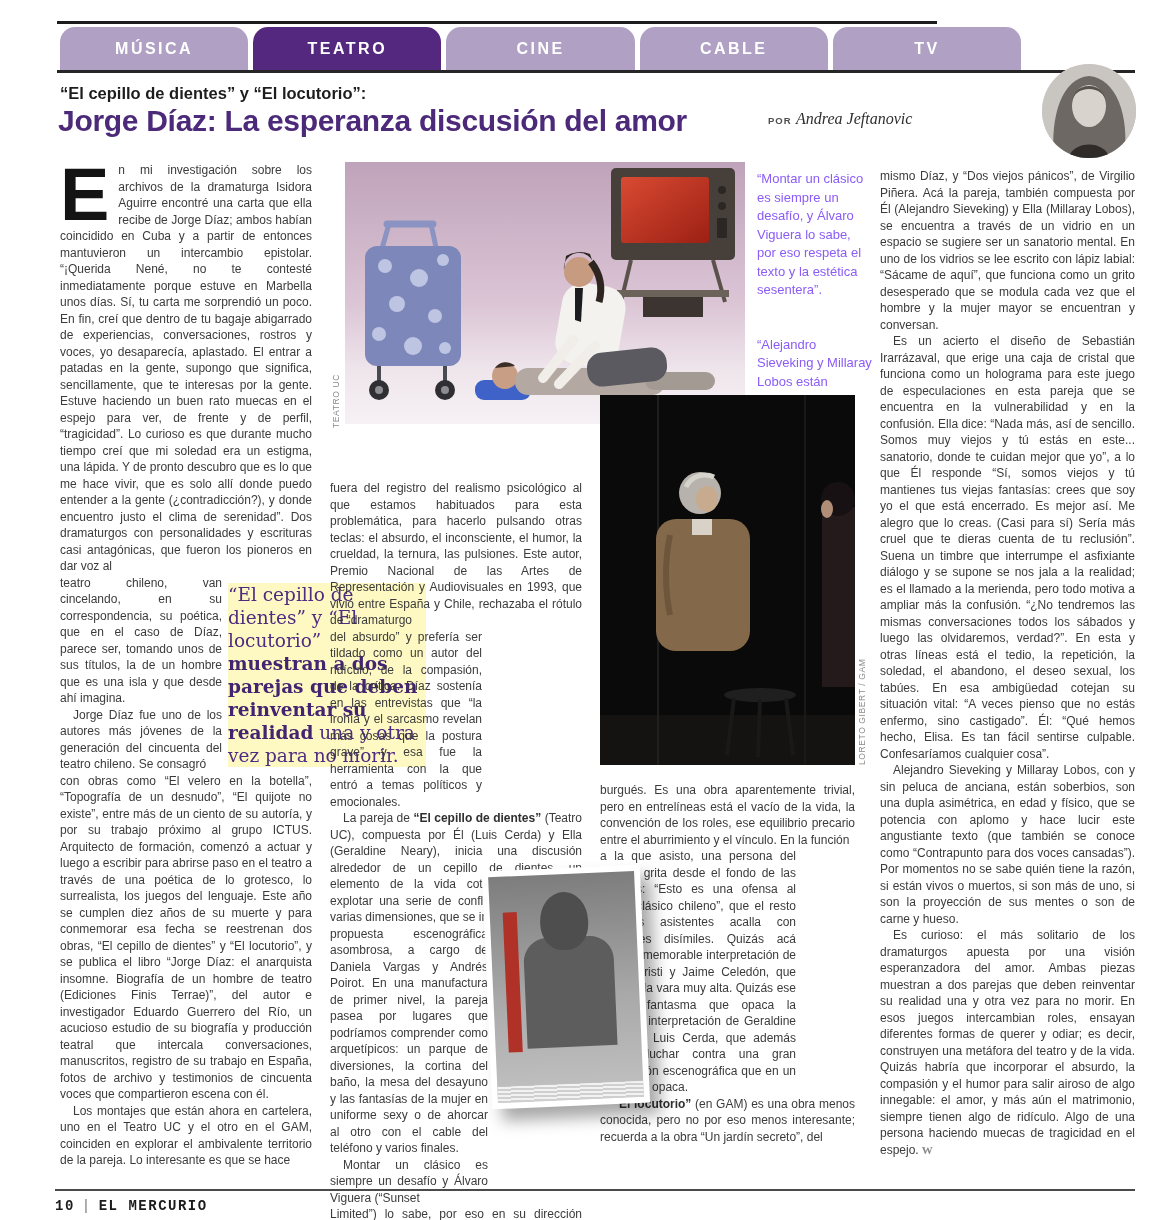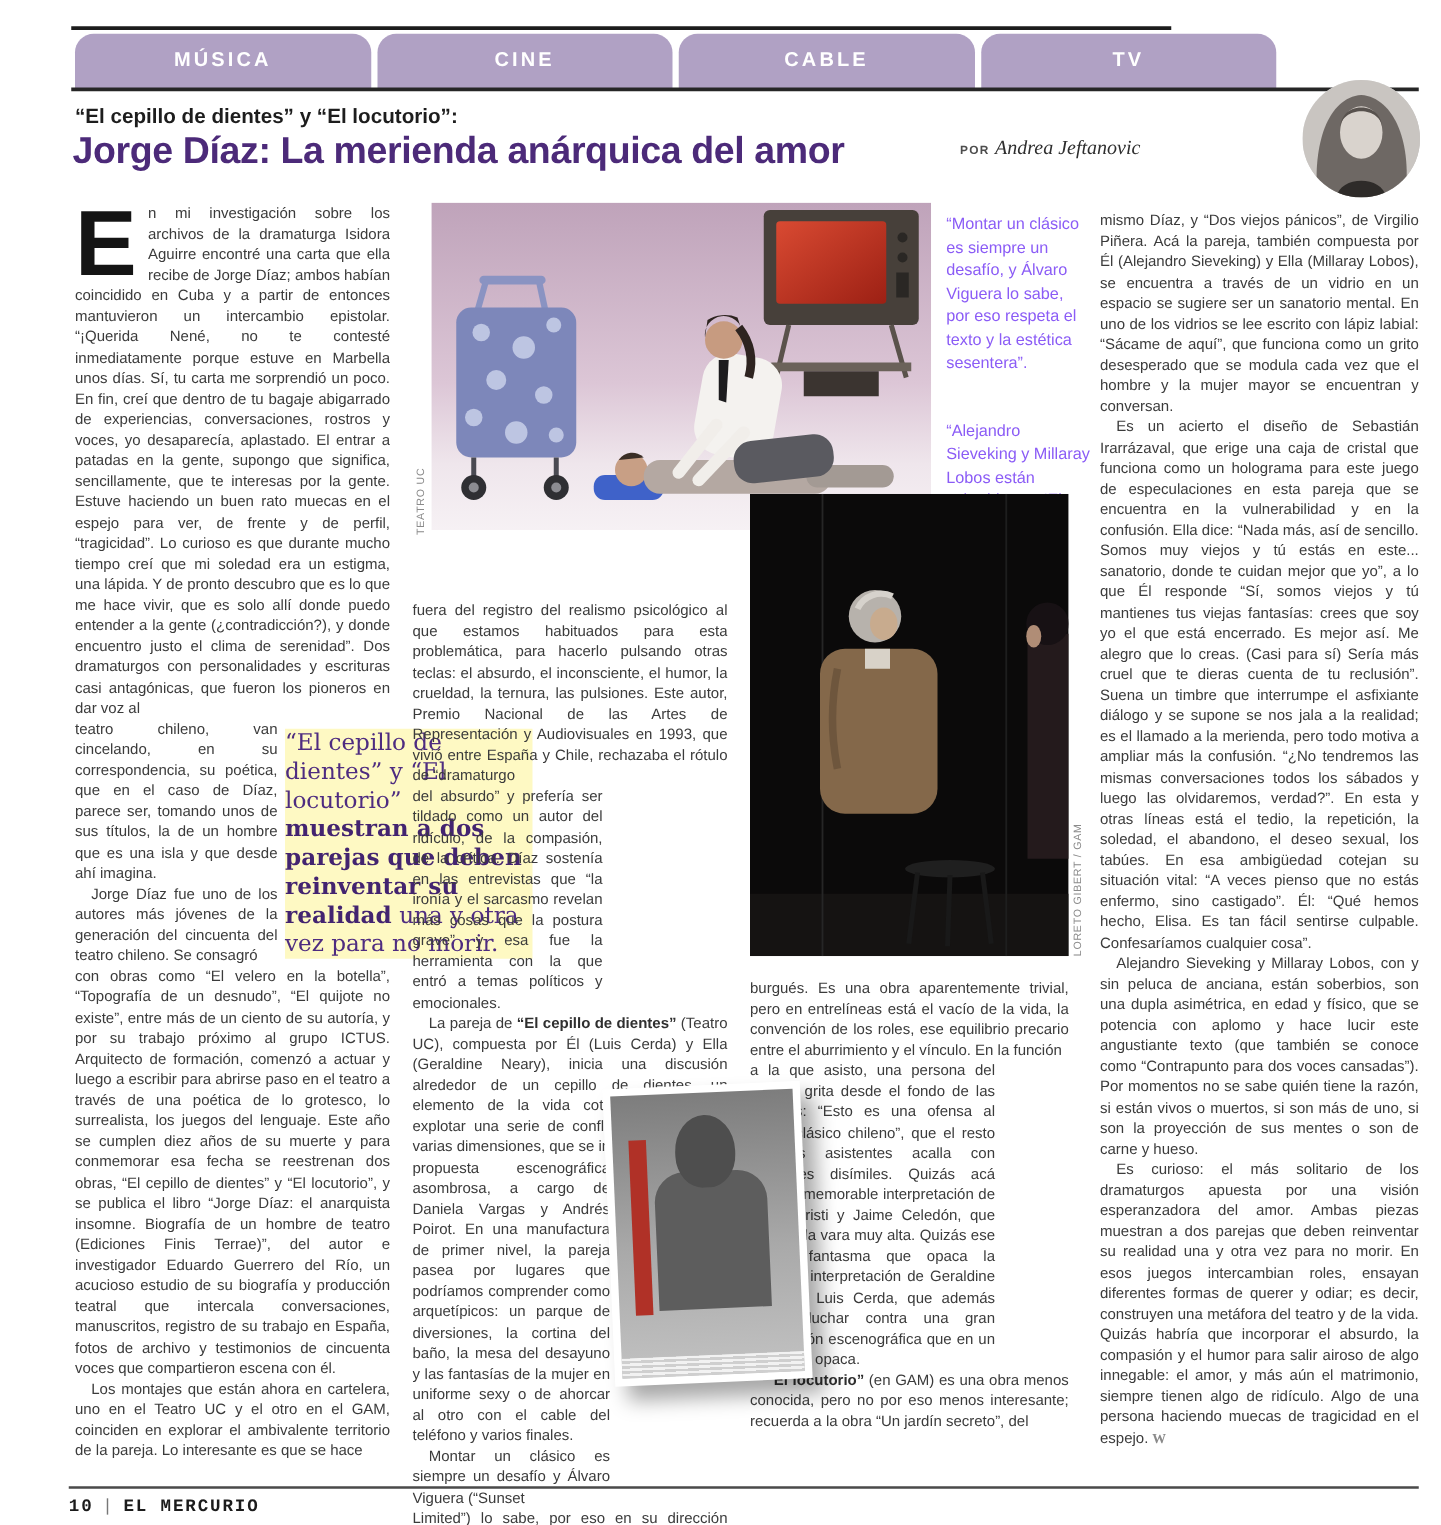--- a/index.html
+++ b/index.html
@@ -78,34 +78,37 @@
 <body>
 
 <div class="page">
 
   <div class="toprule"></div>
 
   <nav class="tabs">
     <div class="tab">
         <span>MÚSICA</span>
       </div>
+    <div class="tab active">
+        <span>TEATRO</span>
+      </div>
     <div class="tab">
         <span>CINE</span>
       </div>
     <div class="tab">
         <span>CABLE</span>
       </div>
     <div class="tab">
         <span>TV</span>
       </div>
   </nav>
   <div class="tabrule"></div>
 
   <div class="kicker">“El cepillo de dientes” y “El locutorio”:</div>
-  <h1 class="headline">Jorge Díaz: La merienda anárquica del amor</h1>
+  <h1 class="headline">Jorge Díaz: La esperanza discusión del amor</h1>
 
   <div class="byline">
     <span class="por">POR</span>
     <span class="author">Andrea Jeftanovic</span>
   </div>
 
   <div class="avatar">
     <svg width="94" height="94" viewBox="0 0 94 94">
       <rect width="94" height="94" fill="#c9c5c1"></rect>
       <path d="M12,94 C8,52 20,14 47,12 C74,14 88,52 82,94 Z" fill="#6e6864"></path>

